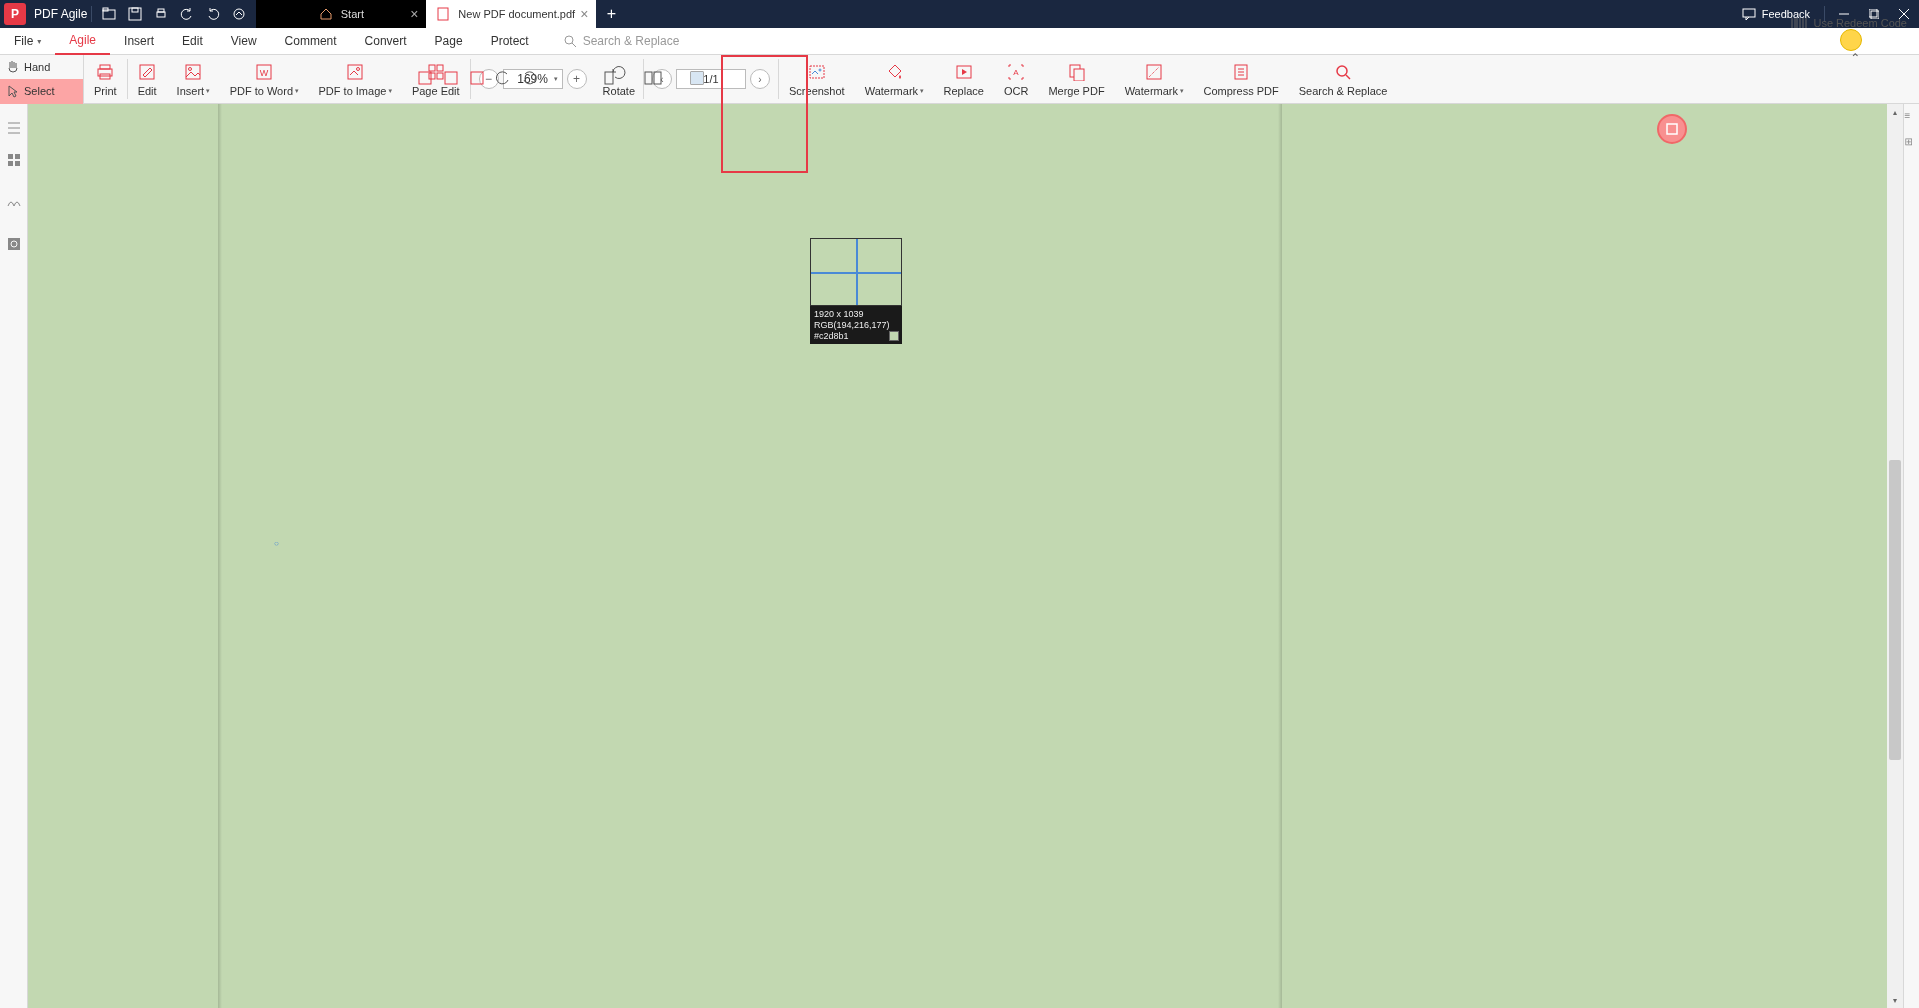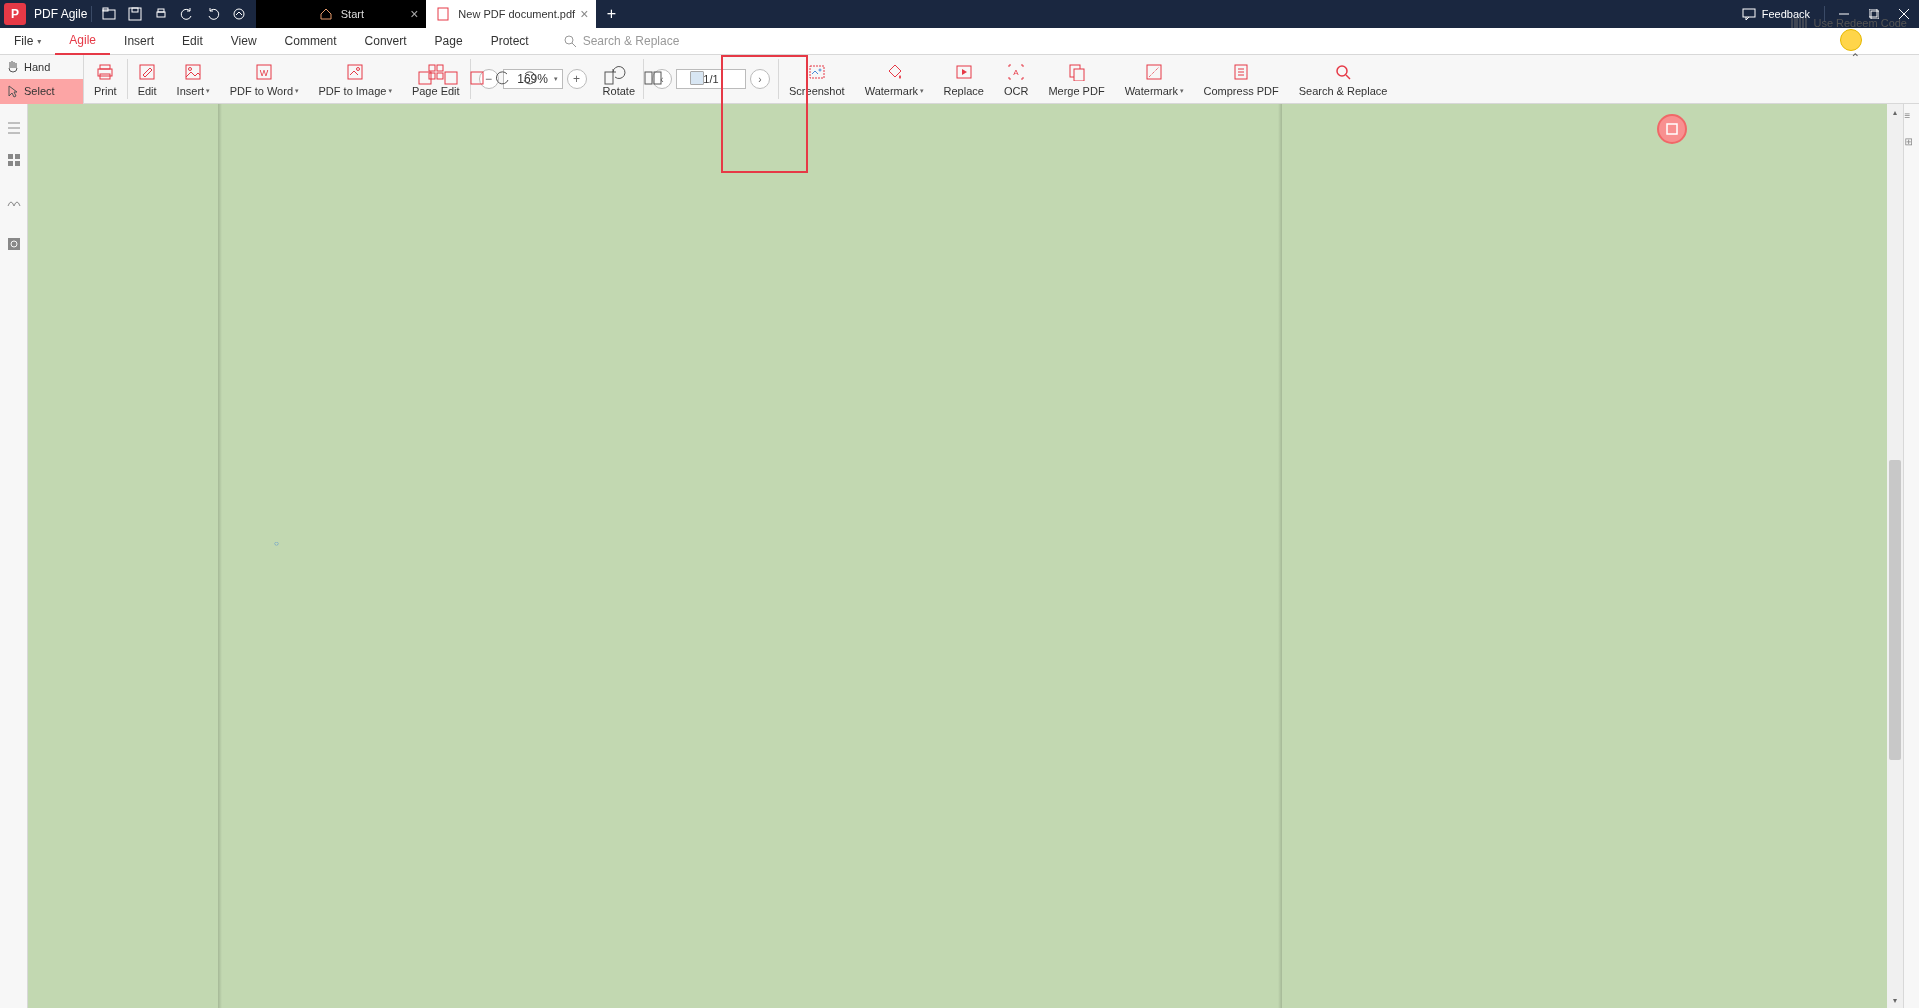--- a/index.html
+++ b/index.html
@@ -468,20 +468,32 @@
   <div class="canvas-wrap">
     <div class="page-shadow-left"></div>
     <div class="page-shadow-right"></div>
     <div class="cursor-mark"></div>
     <div class="float-btn">
       <svg width="16" height="16">
           <rect x="3" y="3" width="10" height="10" fill="none" stroke="#fff" stroke-width="1.5"></rect>
         </svg>
     </div>
 
+    <div class="magnifier">
+      <div class="mag-view">
+        <div class="mag-cross-h"></div>
+        <div class="mag-cross-v"></div>
+      </div>
+      <div class="mag-info">
+        <div>1920 x 1039</div>
+        <div>RGB(194,216,177)</div>
+        <div>#c2d8b1</div>
+        <div class="mag-swatch"></div>
+      </div>
+    </div>
   </div>
 
   <div class="right-scroll">
     <div class="scroll-arrow">▴</div>
     <div class="scroll-track">
       <div class="scroll-thumb" style="top:340px;height:300px;"></div>
     </div>
     <div class="scroll-arrow">▾</div>
   </div>
 

